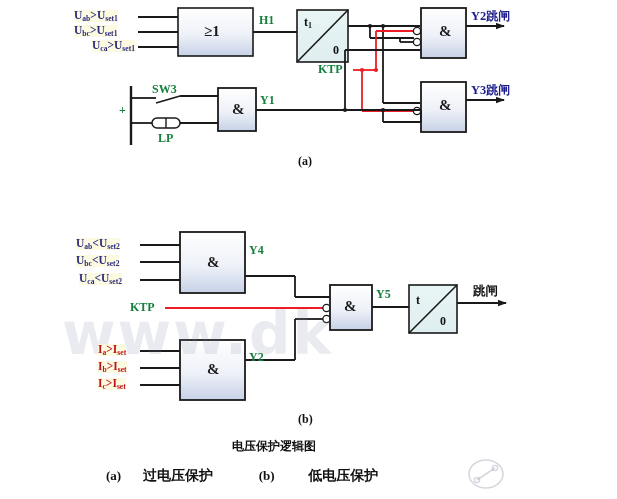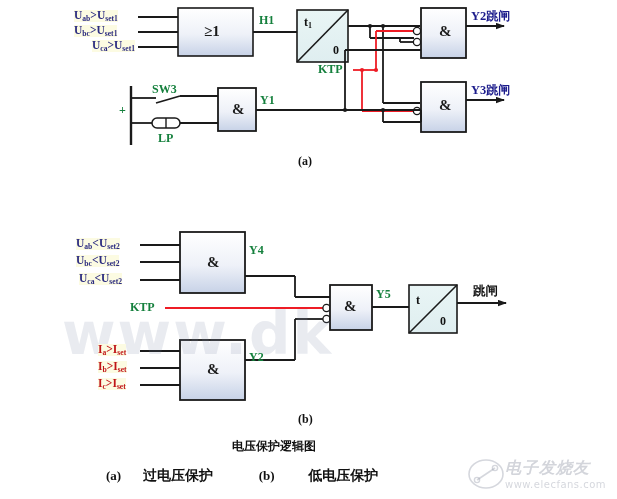--- a/index.html
+++ b/index.html
@@ -279,24 +279,20 @@
 
       <rect x="409" y="285" width="48" height="48" fill="url(#timerGrad)" stroke="#1a1a1a" stroke-width="1.6"></rect>
       <line x1="409" y1="333" x2="457" y2="285" stroke="#1a1a1a" stroke-width="1.6"></line>
 
       <line x1="457" y1="303" x2="506" y2="303" stroke="#1a1a1a" stroke-width="1.8" marker-end="url(#arrowBlk)"></line>
     </g>
   </svg>
 
   <div class="wm-big" style="left:62px; top:300px;">www.dk</div>
 
-  <div class="wm-logo" style="left:505px; top:458px;">
-    <div class="cn">电子发烧友</div>
-    <div class="url">www.elecfans.com</div>
-  </div>
   <svg class="wm-logo" style="left:466px; top:458px; width:40px; height:34px;" viewBox="0 0 40 34">
     <ellipse cx="20" cy="16" rx="17" ry="14" fill="none" stroke="rgba(150,155,170,0.40)" stroke-width="1.6"></ellipse>
     <line x1="11" y1="22" x2="29" y2="10" stroke="rgba(150,155,170,0.40)" stroke-width="1.6"></line>
     <circle cx="11" cy="22" r="2.6" fill="none" stroke="rgba(150,155,170,0.40)" stroke-width="1.4"></circle>
     <circle cx="29" cy="10" r="2.6" fill="none" stroke="rgba(150,155,170,0.40)" stroke-width="1.4"></circle>
   </svg>
 
   <div class="txt cond" style="left:74px; top:10px;">
     <span>U</span><sub>ab</sub><span>&gt;</span><span>U</span><sub>set1</sub>
   </div>

